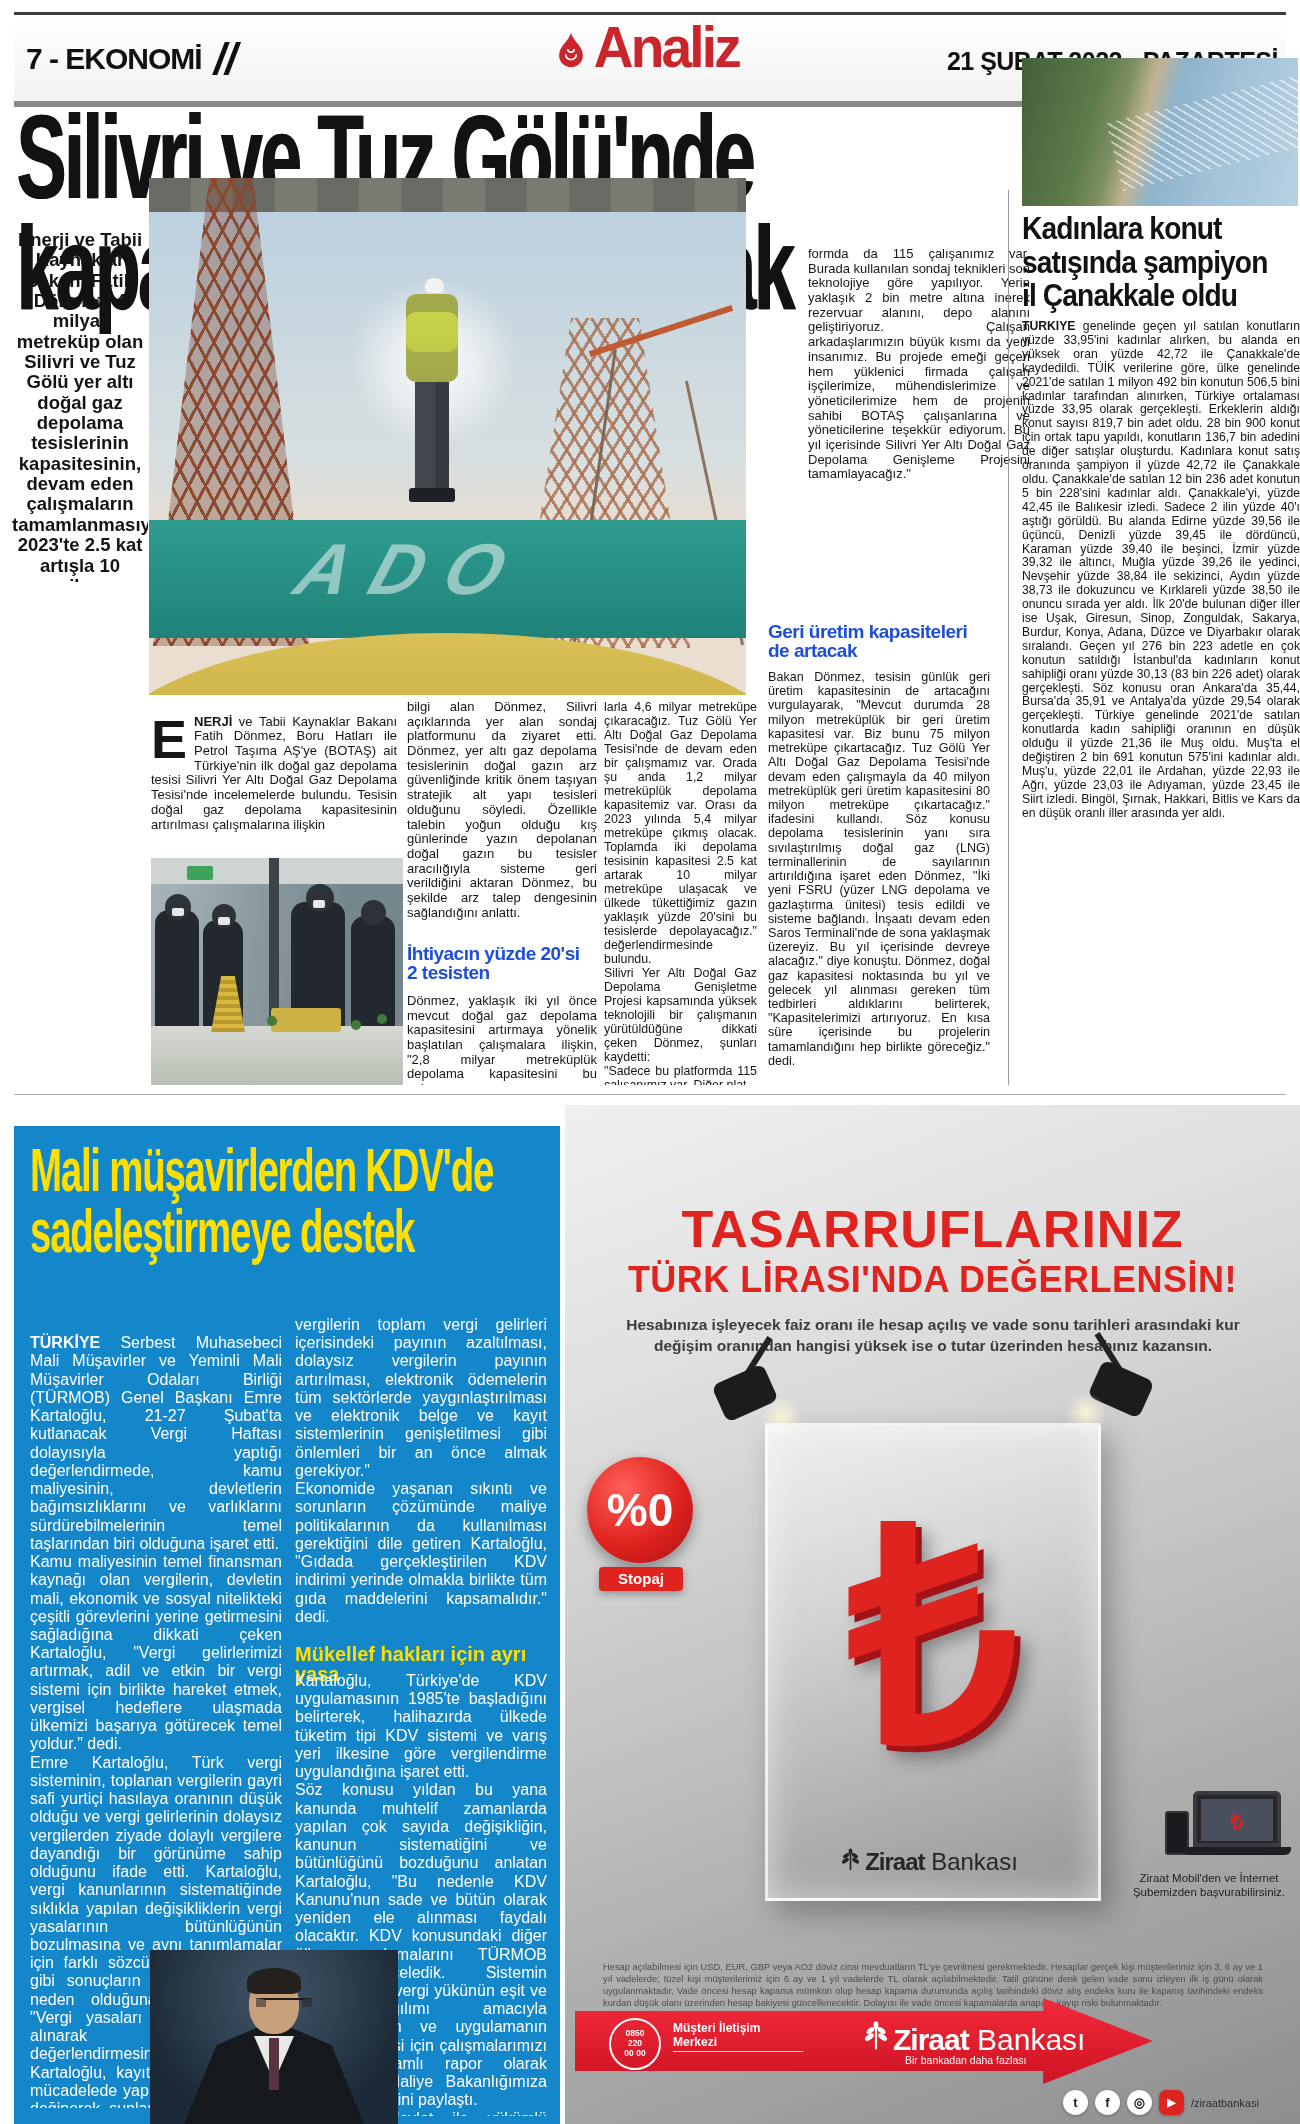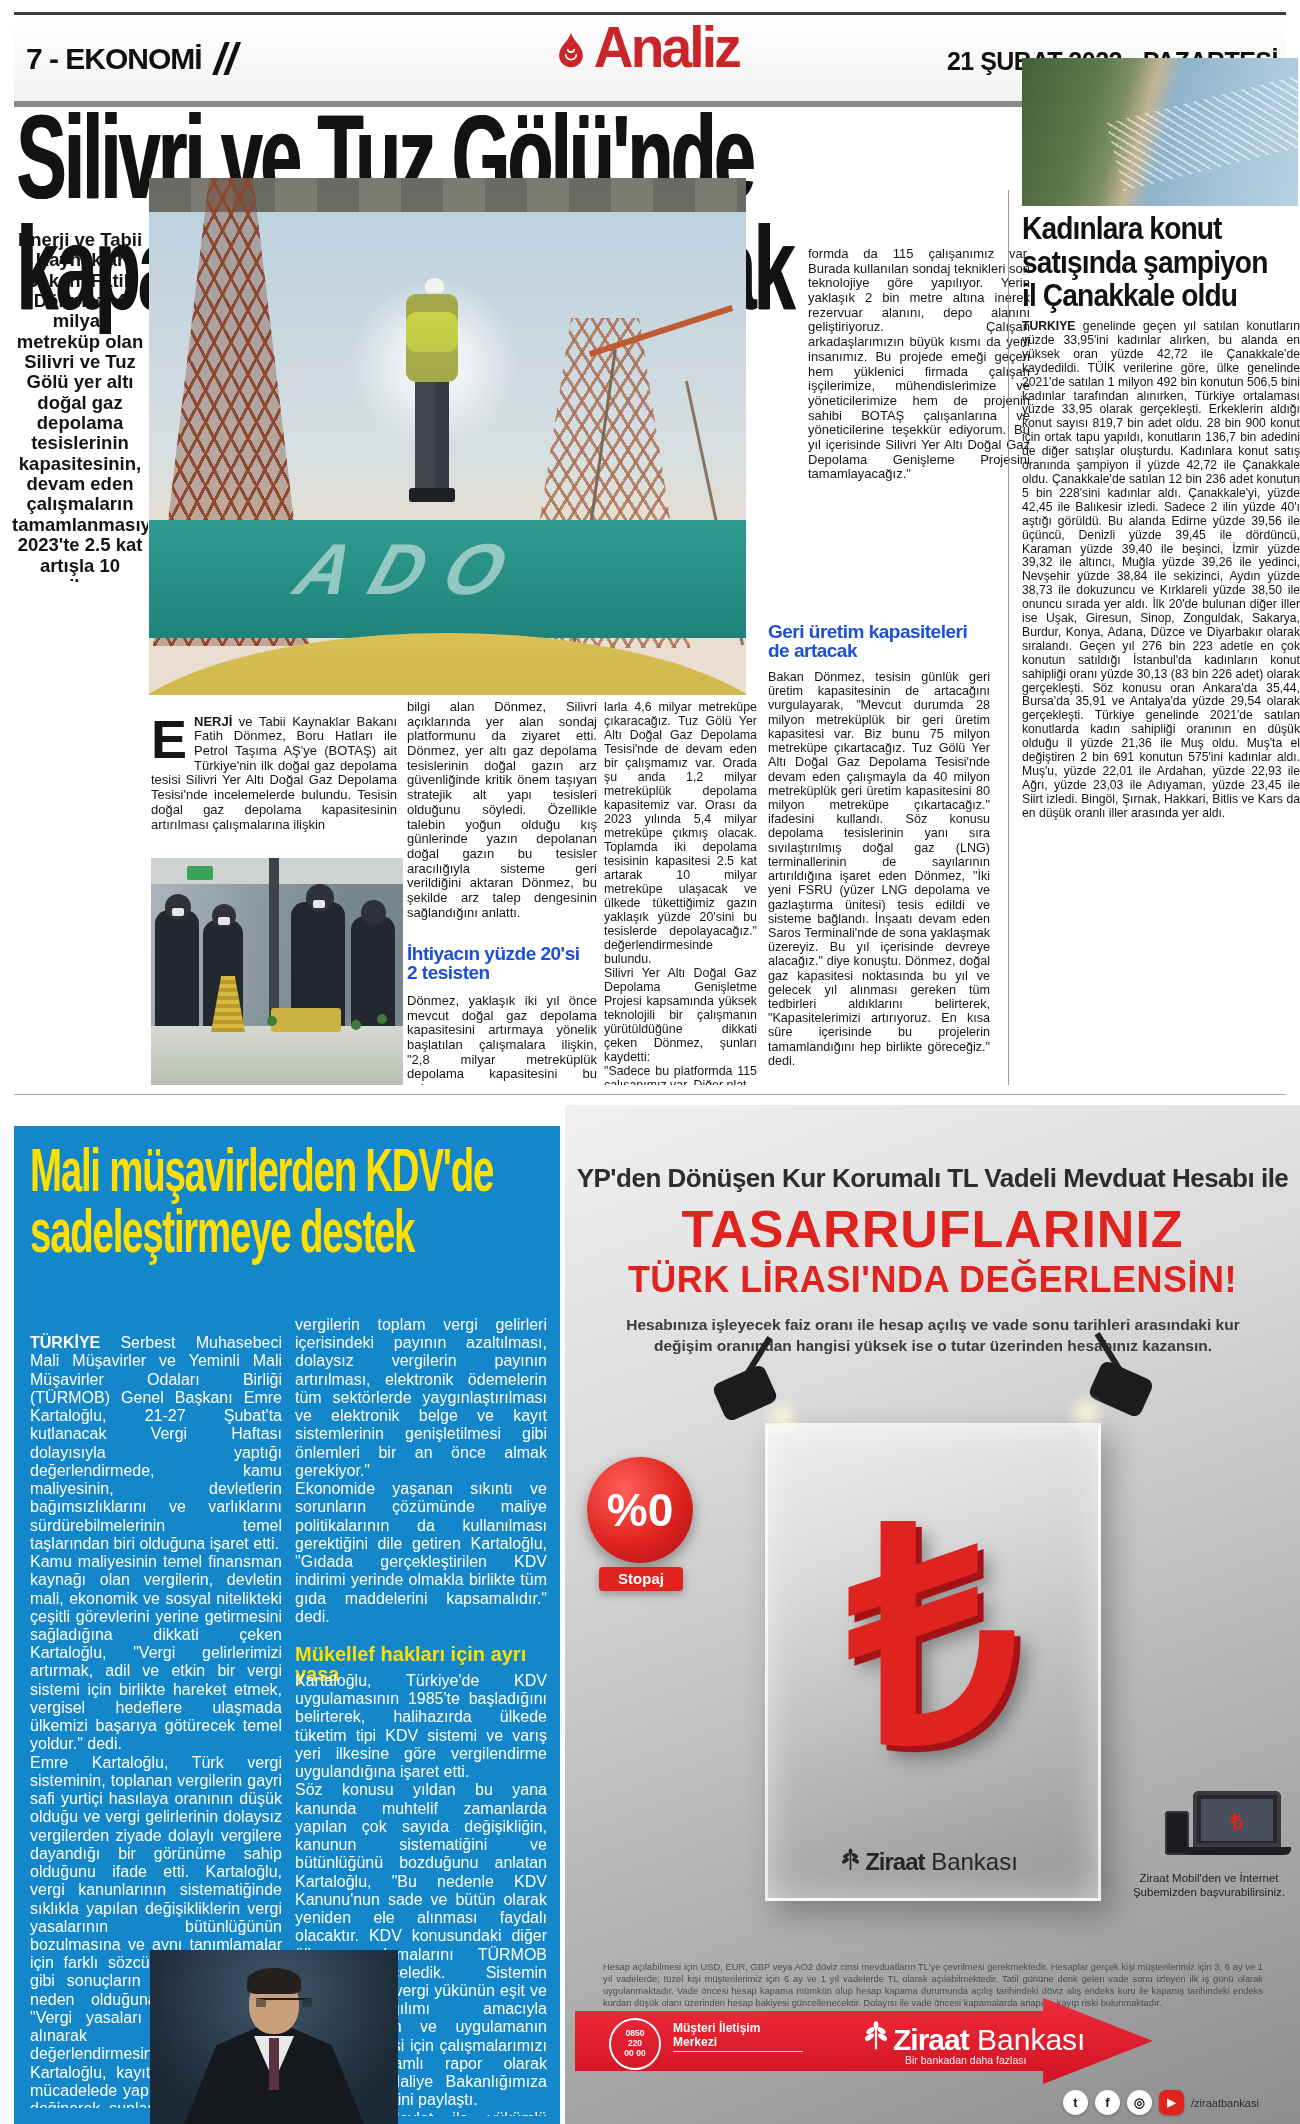--- a/index.html
+++ b/index.html
@@ -296,21 +296,20 @@
       <div class="abs kp-body"></div>
       <div class="abs kp-shirt"></div>
       <div class="abs kp-tie"></div>
       <div class="abs kp-head"></div>
       <div class="abs kp-hair"></div>
       <div class="abs kp-glasses"></div>
     </div>
   </div>
 
   <div class="abs ad-panel">
-    <div class="abs ad-kicker">YP'den Dönüşen Kur Korumalı TL Vadeli Mevduat Hesabı ile</div>
     <div class="abs ad-head1">TASARRUFLARINIZ</div>
     <div class="abs ad-head2">TÜRK LİRASI'NDA DEĞERLENSİN!</div>
     <div class="abs ad-subtext">Hesabınıza işleyecek faiz oranı ile hesap açılış ve vade sonu tarihleri arasındaki kur değişim oranından hangisi yüksek ise o tutar üzerinden hesabınız kazansın.</div>
 
     <div class="abs spot-arm" style="left:186px;top:228px;transform:rotate(32deg);"></div>
     <div class="abs spot" style="left:152px;top:268px;transform:rotate(-24deg);"></div>
     <div class="abs spot-glow" style="left:196px;top:292px;"></div>
     <div class="abs spot-arm" style="left:545px;top:224px;transform:rotate(-32deg);"></div>
     <div class="abs spot" style="left:528px;top:264px;transform:rotate(24deg);"></div>
     <div class="abs spot-glow" style="left:500px;top:288px;"></div>

